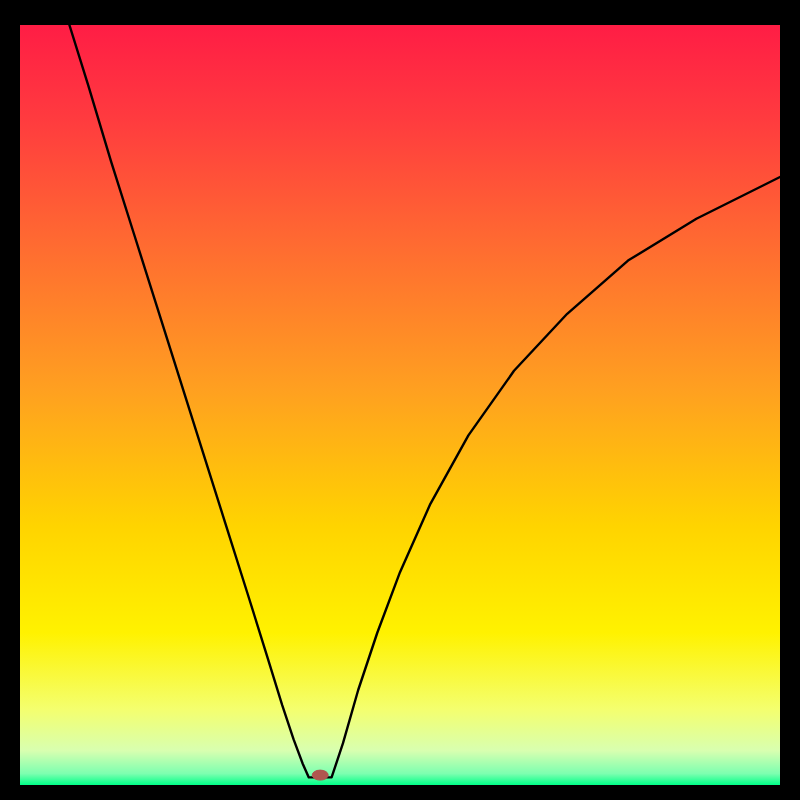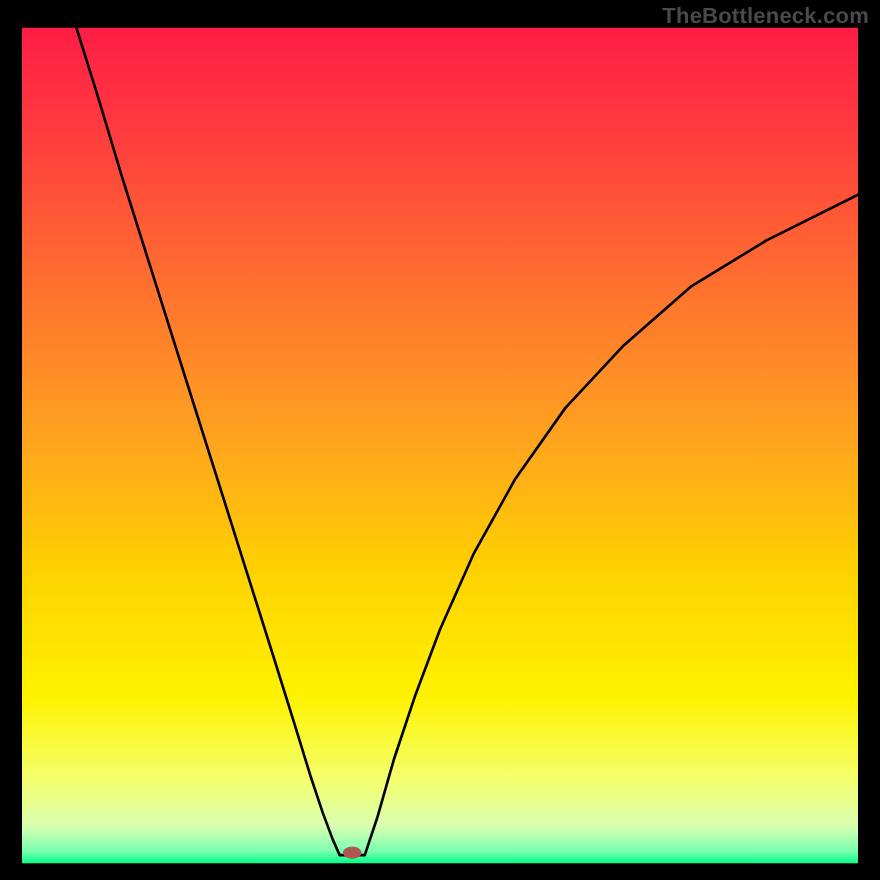--- a/index.html
+++ b/index.html
@@ -45,21 +45,20 @@
   .marker {
     fill: #b0564f;
     stroke: #b0564f;
   }
 </style>
 </head>
 <body>
 
 <div class="frame">
 
-  <div class="watermark">TheBottleneck.com</div>
 
   <svg class="plot" viewBox="0 0 760 760" preserveAspectRatio="none">
     <defs>
       <linearGradient id="bg-grad" x1="0" y1="0" x2="0" y2="1">
 
       <stop offset="0%" stop-color="#ff1d45"></stop>
           <stop offset="12%" stop-color="#ff3a3f"></stop>
           <stop offset="30%" stop-color="#ff6e30"></stop>
           <stop offset="48%" stop-color="#ffa020"></stop>
           <stop offset="66%" stop-color="#ffd400"></stop>

